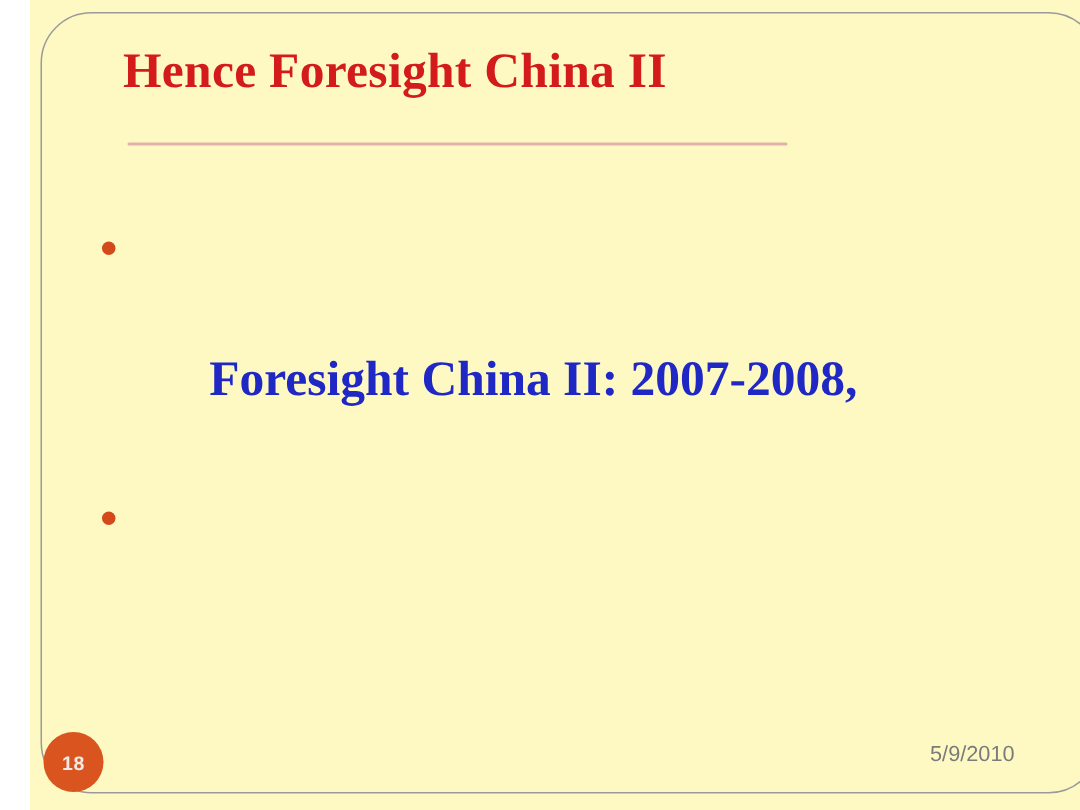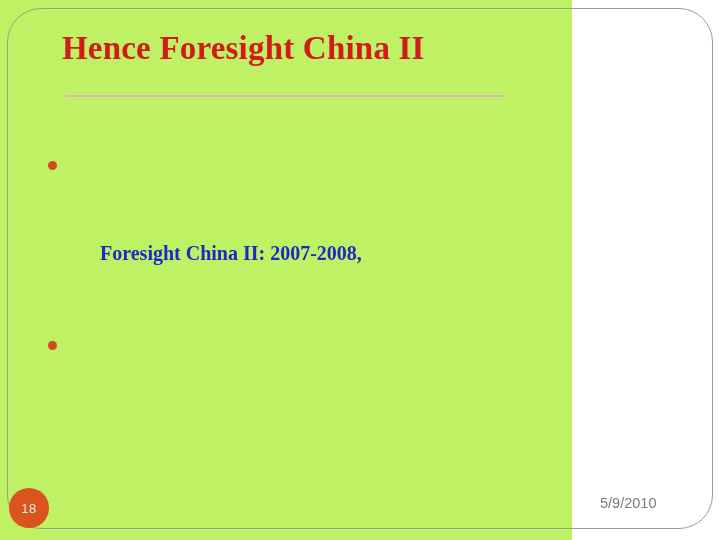--- a/index.html
+++ b/index.html
@@ -10,24 +10,25 @@
   }
   body {
     width: 720px;
     height: 540px;
     overflow: hidden;
     font-family: "Liberation Serif", serif;
   }
 
   .slide {
     position: relative;
-    width: 572px;
+    width: 700px;
     height: 540px;
     box-sizing: border-box;
-    background: #bef264;
+    background: #fef9c3;
+    margin-left: 20px;
   }
 
   
   .slide-frame {
     position: absolute;
     left: 7px;
     top: 8px;
     width: 706px;
     height: 521px;
     box-sizing: border-box;
@@ -73,21 +74,21 @@
     margin: 0;
     padding: 0;
     list-style: none;
   }
   .bullet-item {
     position: relative;
     padding-left: 26px;
     margin: 0 0 4px 0;
     font-family: "Liberation Serif", serif;
     font-weight: bold;
-    font-size: 20px;
+    font-size: 33px;
     line-height: 44px;
     color: #1f27c4;
     white-space: pre-wrap;
   }
   .bullet-item .dot {
     position: absolute;
     left: 4px;
     top: 18px;
     width: 9px;
     height: 9px;
@@ -107,20 +108,21 @@
     display: flex;
     align-items: center;
     justify-content: center;
   }
   .page-badge-number {
     font-family: "Liberation Sans", sans-serif;
     font-size: 13px;
     color: #f0e9e6;
     line-height: 1;
     letter-spacing: 0.5px;
+    font-weight: bold;
   }
   .slide-date {
     position: absolute;
     left: 600px;
     top: 495px;
     font-family: "Liberation Sans", sans-serif;
     font-size: 14.5px;
     color: #7b7b7b;
     white-space: nowrap;
   }

